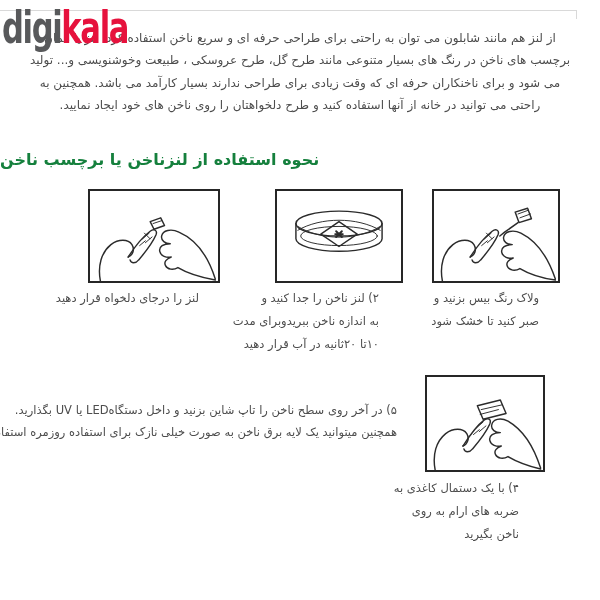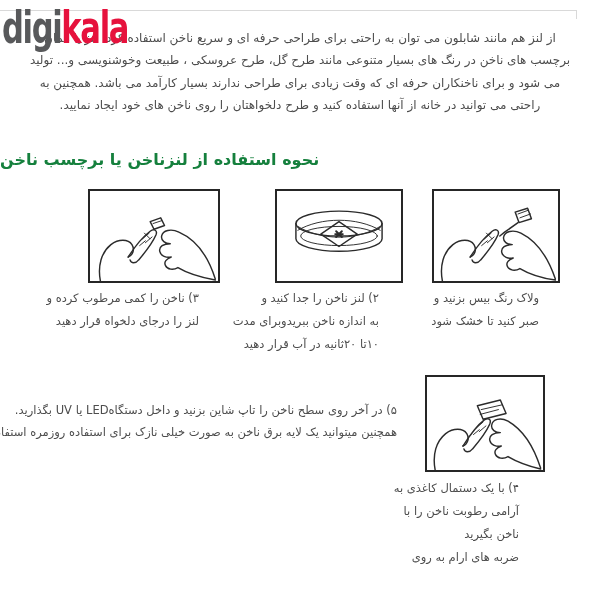--- a/index.html
+++ b/index.html
@@ -109,21 +109,20 @@
     <div>صبر کنید تا خشک شود</div>
   </div>
 
   <div class="caption" id="cap-step2">
     <div>۲) لنز ناخن را جدا کنید و</div>
     <div>به اندازه ناخن ببریدوبرای مدت</div>
     <div>۱۰تا ۲۰ثانیه در آب قرار دهید</div>
   </div>
 
   <div class="caption" id="cap-step3">
-    <div>۳) ناخن را کمی مرطوب کرده و</div>
     <div>لنز را درجای دلخواه قرار دهید</div>
   </div>
 
   <div class="illu-box" id="box-step4">
     <svg viewBox="0 0 120 97" aria-hidden="true">
 
       <path d="M118,95 C110,70 98,54 84,46 C76,42 68,44 67,50 C66,55 71,58 76,58 C69,58 64,61 65,66 C66,71 72,73 77,72 C72,74 69,77 71,81 C73,85 79,86 84,83 C94,89 106,93 118,96"></path>
 
       <path d="M8,97 C5,81 9,67 19,59 C27,53 37,53 41,59 C44,64 42,70 37,72"></path>
 
@@ -131,23 +130,22 @@
 
       <path class="thin" d="M51,53 L58,47 M54,57 L61,51 M48,60 L54,55"></path>
 
       <path d="M52,30 L76,24 L82,38 L58,44 Z"></path>
       <path class="thin" d="M56,34 L78,29 M55,39 L74,34"></path>
     </svg>
   </div>
 
   <div class="caption" id="cap-step4">
     <div>۴) با یک دستمال کاغذی به</div>
-    <div>آرامی رطوبت ناخن را با</div>
+    <div>ضربه های ارام به روی</div>
     <div>ناخن بگیرید</div>
-    <div>ضربه های ارام به روی</div>
   </div>
 
   <div class="caption" id="cap-step5">
     <div>۵) در آخر روی سطح ناخن را تاپ شاین بزنید و داخل دستگاهLED یا UV بگذارید.</div>
     <div>همچنین میتوانید یک لایه برق ناخن به صورت خیلی نازک برای استفاده روزمره استفاده کنید</div>
   </div>
 
 </div>
 
 </body></html>

